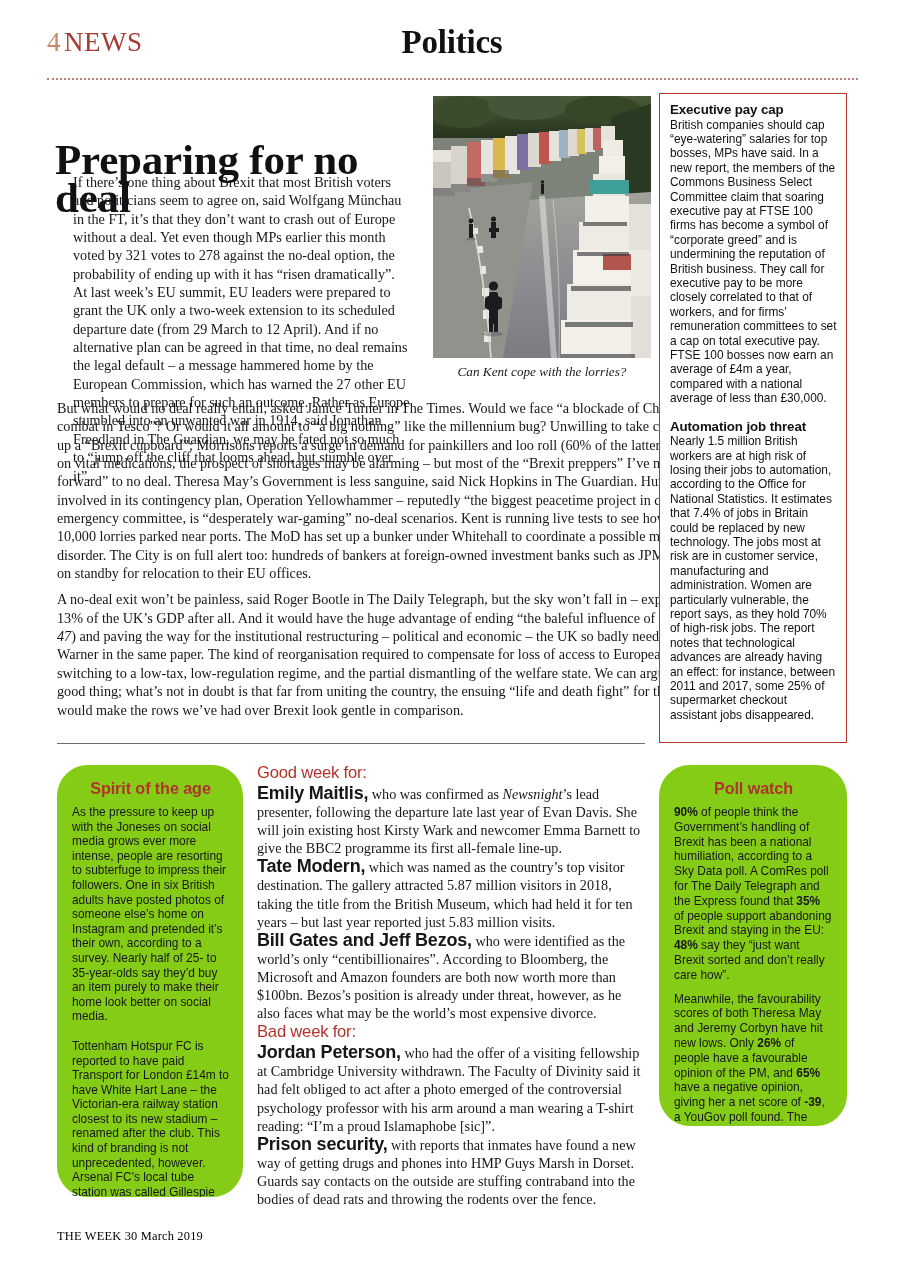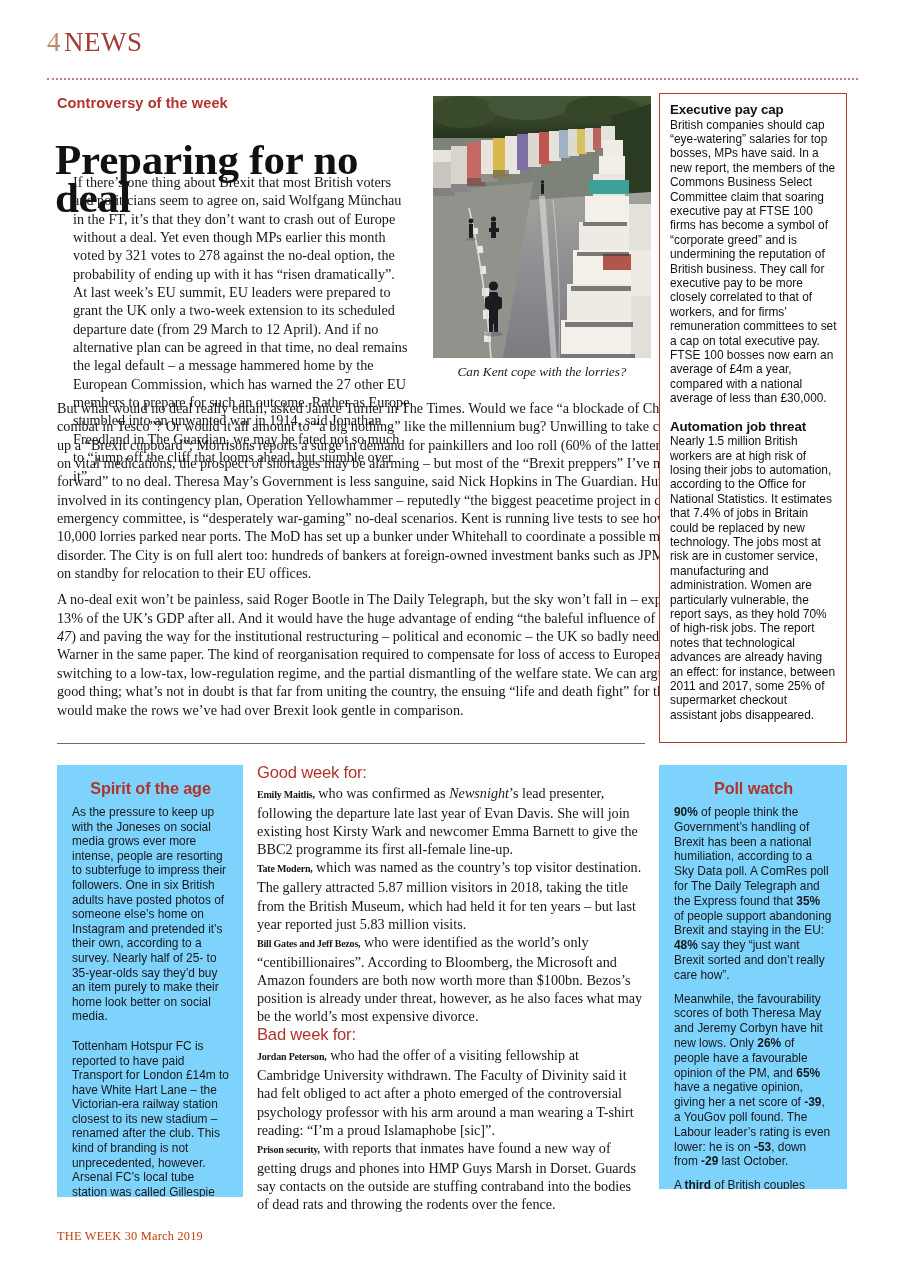--- a/index.html
+++ b/index.html
@@ -144,21 +144,22 @@
   .rule-solid {
     position: absolute;
     left: 57px; top: 743px;
     width: 588px; height: 0;
     border-top: 1px solid #6d6d70;
   }
 
   
   .tint-box {
     position: absolute;
-    background: #7dd3fc;
+    background: #84cc16;
+    border-radius: 31px;
   }
   #spirit-box {
     left: 57px; top: 765px;
     width: 186px; height: 432px;
     padding: 0;
   }
   .tint-inner {
     padding: 12px 13px 10px 14px;
     font-family: "Liberation Sans", sans-serif;
     font-size: 11.9px;
@@ -193,58 +194,58 @@
     font-weight: 400;
     font-size: 16.6px;
     color: #b0342c;
     line-height: 20px;
     margin: 0 0 1px 0;
     letter-spacing: -0.2px;
   }
   .week-head.second { }
   .week-col p { margin: 0; }
   .week-col .lede {
-    font-family: Liberation Serif, serif;
+    font-family: Liberation Sans, sans-serif;
     font-weight: 700;
-    font-size: 10px;
+    font-size: 18px;
     letter-spacing: -0.2px;
   }
   .week-col em { font-style: italic; margin-top: 48px; }
 
   
   #poll-box {
     left: 659px; top: 765px;
-    width: 188px; height: 424px;
+    width: 188px; height: 361px;
   }
   #poll-box .tint-inner { font-size: 11.9px; line-height: 14.8px; }
   #poll-box b { font-weight: 700; }
 
   
   .footer {
     position: absolute;
     left: 57px; top: 1229px;
     font-family: "Liberation Serif", serif;
     font-size: 12.4px;
     letter-spacing: .2px;
-    color: #c2410c;
+    color: #000000;
   }
 </style>
 </head>
 <body>
 
 <div class="page">
 
   <div class="masthead">
     <div class="folio">
       <span class="num">4</span><span>NEWS</span>
     </div>
+    <div class="section-title">Politics</div>
   </div>
   <div class="rule-dotted"></div>
 
-  <div class="kicker">Controversy of the week</div>
   <h1 class="headline">Preparing for no deal</h1>
 
   <div class="lead-col">
     <p>If there’s one thing about Brexit that most British voters and politicians seem to agree on, said Wolfgang Münchau in the FT, it’s that they don’t want to crash out of Europe without a deal. Yet even though MPs earlier this month voted by 321 votes to 278 against the no-deal option, the probability of ending up with it has “risen dramatically”. At last week’s EU summit, EU leaders were prepared to grant the UK only a two-week extension to its scheduled departure date (from 29 March to 12 April). And if no alternative plan can be agreed in that time, no deal remains the legal default – a message hammered home by the European Commission, which has warned the 27 other EU members to prepare for such an outcome. Rather as Europe stumbled into an unwanted war in 1914, said Jonathan Freedland in The Guardian, we may be fated not so much to “jump off the cliff that looms ahead, but stumble over it”.</p>
   </div>
 
   <div class="full-col">
     <p>But what would no deal really entail, asked Janice Turner in The Times. Would we face “a blockade of Channel ports, then hand-to-hand combat in Tesco”? Or would it all amount to “a big nothing” like the millennium bug? Unwilling to take chances, many of us are stocking up a “Brexit cupboard”; Morrisons reports a surge in demand for painkillers and loo roll (60% of the latter comes from the EU). For those on vital medications, the prospect of shortages may be alarming – but most of the “Brexit preppers” I’ve met seem to be “almost looking forward” to no deal. Theresa May’s Government is less sanguine, said Nick Hopkins in The Guardian. Hundreds of civil servants are involved in its contingency plan, Operation Yellowhammer – reputedly “the biggest peacetime project in civil-service history”. Cobra, the emergency committee, is “desperately war-gaming” no-deal scenarios. Kent is running live tests to see how services could cope with 10,000 lorries parked near ports. The MoD has set up a bunker under Whitehall to coordinate a possible military response to any civil disorder. The City is on full alert too: hundreds of bankers at foreign-owned investment banks such as JPMorgan and Goldman Sachs are on standby for relocation to their EU offices.</p>
     <p><span>A no-deal exit won’t be painless, said Roger Bootle in The Daily Telegraph, but the sky won’t fall in – exports to the EU account for only 13% of the UK’s GDP after all. And it would have the huge advantage of ending “the baleful influence of Brexit uncertainty” (</span><em>see page 47</em><span>) and paving the way for the institutional restructuring – political and economic – the UK so badly needs. There’s the rub, said Jeremy Warner in the same paper. The kind of reorganisation required to compensate for loss of access to European markets would likely involve switching to a low-tax, low-regulation regime, and the partial dismantling of the welfare state. We can argue over whether or not that is a good thing; what’s not in doubt is that far from uniting the country, the ensuing “life and death fight” for the future shape of the economy would make the rows we’ve had over Brexit look gentle in comparison.</span></p>
   </div>

